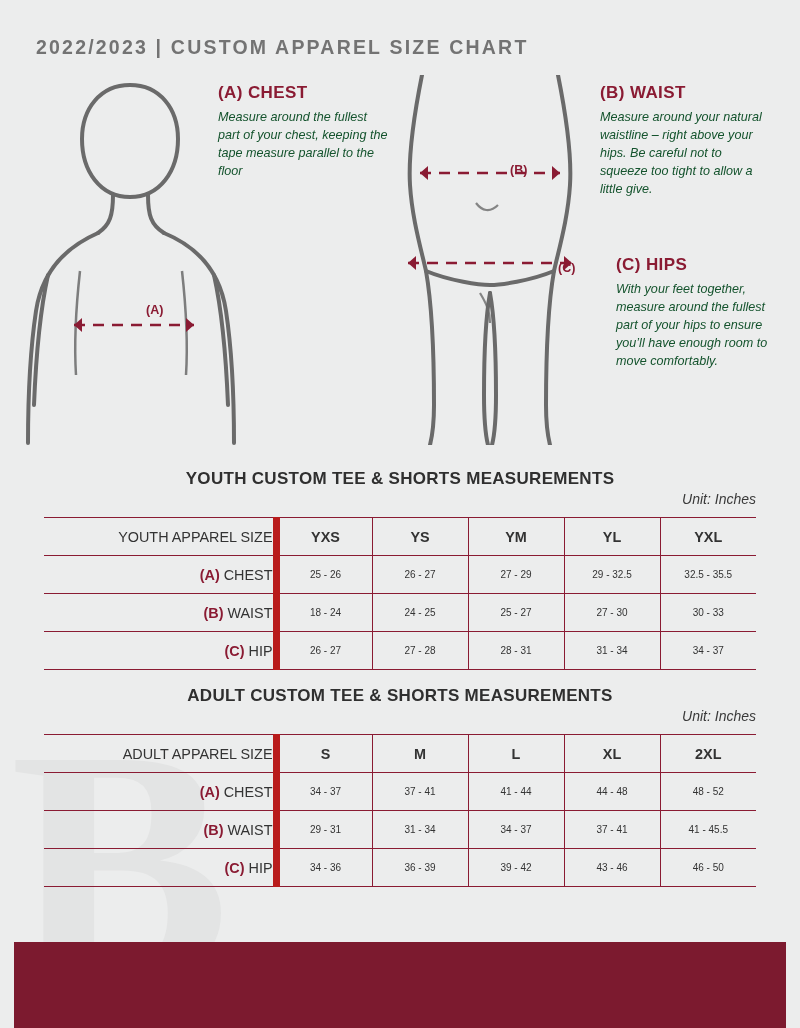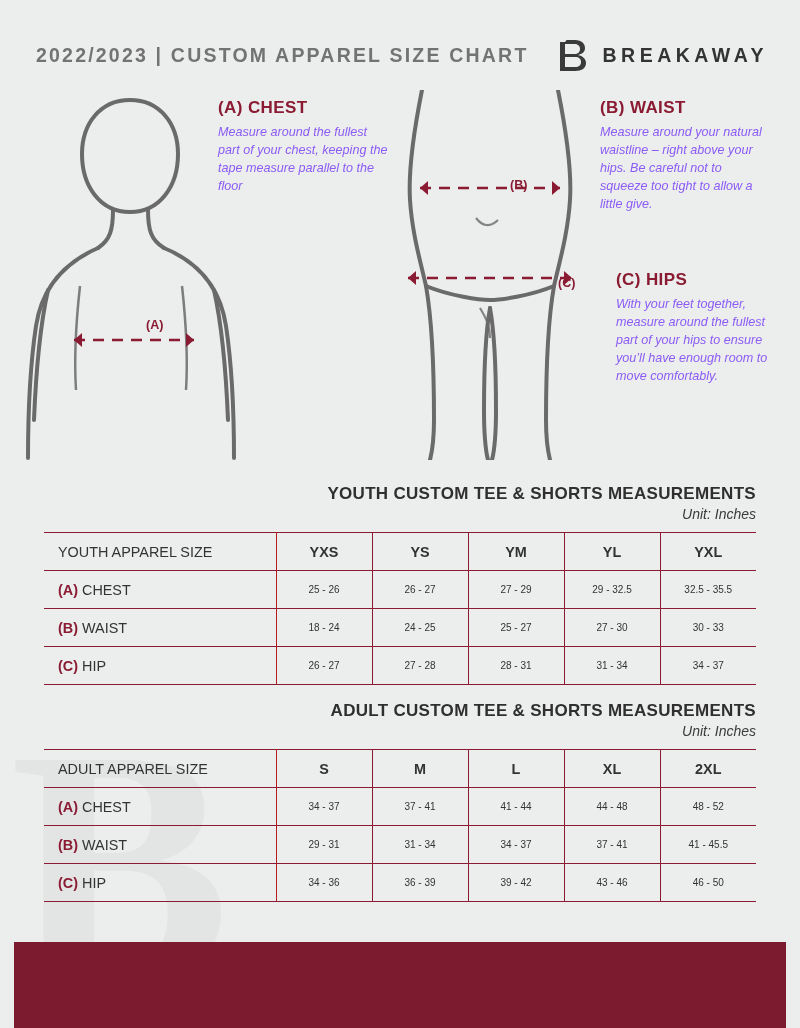--- a/index.html
+++ b/index.html
@@ -75,32 +75,32 @@
   .callout h3 {
     font-size: 17px;
     font-weight: 700;
     color: #8a1b33;
     letter-spacing: .4px;
     margin-bottom: 6px;
   }
   .callout p {
     font-size: 12.6px;
     font-style: italic;
-    color: #8b5cf6;
+    color: #14532d;
     line-height: 1.42;
     max-width: 172px;
   }
   .callout-a { left: 218px; top: 8px; }
   .callout-b { left: 600px; top: 8px; }
   .callout-c { left: 616px; top: 180px; }
 
   
   .tables { position: relative; z-index: 2; padding: 0 44px; }
   .tbl-title {
-    text-align: right;
+    text-align: center;
     font-size: 17px;
     font-weight: 700;
     color: #2f2f2f;
     letter-spacing: .3px;
     margin-top: 14px;
   }
   .tbl-unit {
     text-align: right;
     font-size: 14px;
     font-style: italic;
@@ -116,24 +116,24 @@
   th, td {
     border-top: 1px solid #8a1b33;
     border-bottom: 1px solid #8a1b33;
     border-right: 1px solid #8a1b33;
     text-align: center;
     font-size: 10px;
     color: #333;
     background: transparent;
   }
   th:first-child, td:first-child {
-    text-align: left;
+    text-align: right;
     padding-left: 14px;
     border-left: none;
-    border-right: 1px solid #b91c1c;
+    border-right: 7px solid #b91c1c;
     width: 232px;
   }
   th:last-child, td:last-child { border-right: none; }
   thead th {
     font-weight: 700;
     font-size: 14.4px;
   }
   thead th:first-child { font-weight: 400; font-size: 14.4px; }
   tbody td:first-child { font-size: 14.4px; }
   .lbl { color: #8a1b33; font-weight: 700; }
@@ -149,33 +149,20 @@
 </style>
 </head>
 <body>
 
 <div class="page">
 
   <div class="watermark">B</div>
 
   <div class="header">
     <div class="header-title">2022/2023  |  CUSTOM APPAREL SIZE CHART</div>
-    <div class="brand">
-      <span class="brand-mark">
-        <svg width="34" height="38" viewBox="0 0 34 38">
-          <path d="M5 4 L20 4 C27 4 30 8 30 12 C30 16 27 18 23 19 C28 20 31 23 31 27 C31 32 27 35 20 35 L5 35 Z" fill="#3a3a3a"></path>
-          <path d="M10 8 L10 18 L19 18 C23 18 25 16 25 13 C25 10 23 8 19 8 Z" fill="#eceded"></path>
-          <path d="M10 21 L10 31 L20 31 C24 31 26 29 26 26 C26 23 24 21 20 21 Z" fill="#eceded"></path>
-          <path d="M2 1 L14 1 L10 6 L2 6 Z" fill="#eceded"></path>
-          <path d="M0 0 L34 0 L34 3 L0 3 Z" fill="#eceded"></path>
-          <path d="M1 36 L33 36 L33 38 L1 38 Z" fill="#eceded"></path>
-        </svg>
-      </span>
-      <span class="brand-name">BREAKAWAY</span>
-    </div>
   </div>
 
   <div class="diagram">
 
     <div class="fig fig-chest">
       <svg width="230" height="370" viewBox="0 0 230 370">
         <g fill="none" stroke="#6a6a6a" stroke-width="4" stroke-linecap="round" stroke-linejoin="round">
           <path d="M112 10 C142 10 160 34 160 64 C160 96 142 122 112 122 C82 122 64 96 64 64 C64 34 82 10 112 10 Z"></path>
           <path d="M95 120 C95 140 92 150 80 158"></path>
           <path d="M130 120 C130 140 133 150 146 158"></path>

